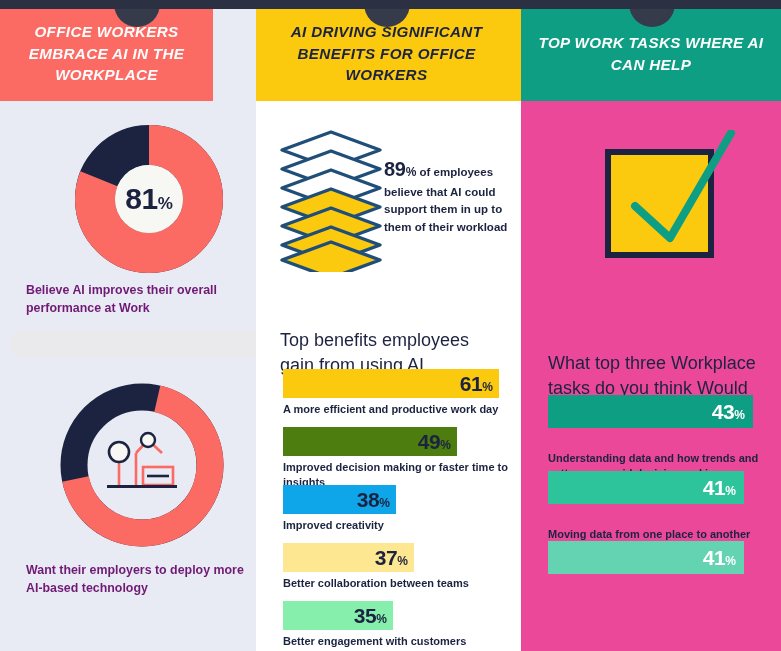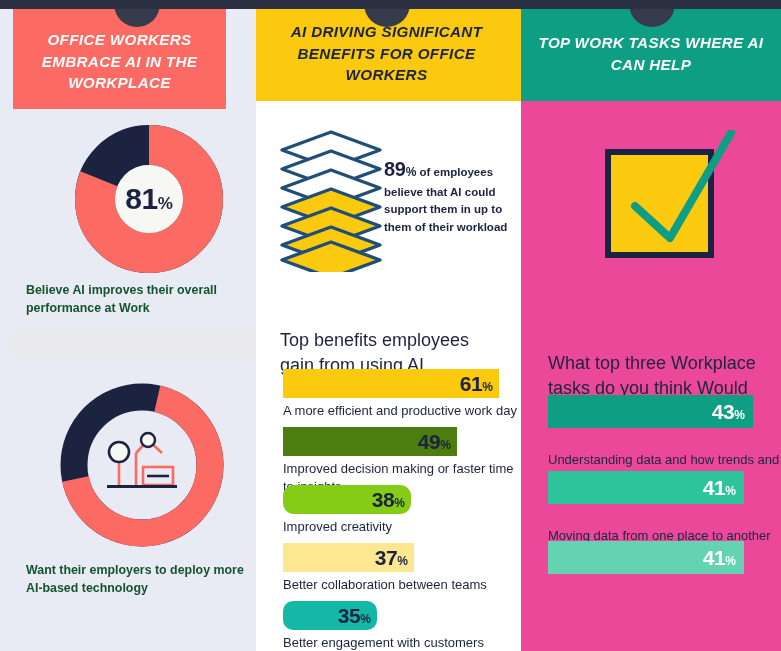--- a/index.html
+++ b/index.html
@@ -44,21 +44,21 @@
   .banner-title {
     font-size: 15.2px;
     font-weight: bold;
     font-style: italic;
     letter-spacing: 0.35px;
     line-height: 1.42;
     text-transform: uppercase;
     padding: 0 12px;
     margin-top: 6px;
   }
-  #banner-1 { left: 13px;   width: 213px; background: #fc6a64; margin-top: 8px; }
+  #banner-1 { left: 0px;   width: 213px; background: #fc6a64; }
   #banner-2 { left: 256px; width: 261px; background: #fbc90d; }
   #banner-3 { left: 521px; width: 260px; background: #0d9e84; }
   #banner-1 .banner-title, #banner-3 .banner-title { color: #fdfdfd; }
   #banner-2 .banner-title { color: #1c2340; }
 
   
   .banner-sliver {
     position: absolute;
     top: 0; left: 517px;
     width: 5px; height: 101px;
@@ -93,35 +93,35 @@
   
   .left-divider {
     position: absolute;
     left: 0; top: 231px;
     width: 256px; height: 24px;
     background: #eaeaec;
   }
 
   
   .caption {
-    color: #14532d;
+    color: #701a75;
     font-size: 12.4px;
     font-weight: bold;
     line-height: 1.42;
   }
   .section-head {
     color: #1c2340;
     font-size: 18px;
     font-weight: normal;
     line-height: 1.4;
   }
   .bar-label {
     color: #1c2340;
-    font-size: 13px;
-    font-weight: normal;
+    font-size: 11px;
+    font-weight: bold;
     line-height: 1.35;
   }
 
   
   #donut81-wrap {
     position: absolute;
     left: 63px; top: 24px;
     width: 148px; height: 148px;
   }
   #donut81-wrap svg { display: block; }
@@ -357,35 +357,35 @@
     </div>
 
     <div class="ybar-group" style="top:326px;">
       <div class="ybar" style="width:174px; background:#4d7c0f;">
         <span class="val"><span>49</span><span class="sym">%</span></span>
       </div>
       <div class="bar-label">Improved decision making or faster time to insights</div>
     </div>
 
     <div class="ybar-group" style="top:384px;">
-      <div class="ybar" style="width:128px; background:#84cc16;border-radius:11px;">
+      <div class="ybar" style="width:113px; background:#0ea5e9;">
         <span class="val"><span>38</span><span class="sym">%</span></span>
       </div>
       <div class="bar-label">Improved creativity</div>
     </div>
 
     <div class="ybar-group" style="top:442px;">
       <div class="ybar" style="width:131px; background:#fde790;">
         <span class="val"><span>37</span><span class="sym">%</span></span>
       </div>
       <div class="bar-label">Better collaboration between teams</div>
     </div>
 
     <div class="ybar-group" style="top:500px;">
-      <div class="ybar" style="width:94px; background:#14b8a6;border-radius:10px;">
+      <div class="ybar" style="width:110px; background:#86efac;">
         <span class="val"><span>35</span><span class="sym">%</span></span>
       </div>
       <div class="bar-label">Better engagement with customers</div>
     </div>
   </div>
 
   <div class="col" id="col-right">
 
     <svg id="check-icon" viewBox="0 0 134 128">
       <rect x="5" y="22" width="103" height="103" fill="#fbc90d" stroke="#1c2340" stroke-width="6"></rect>

